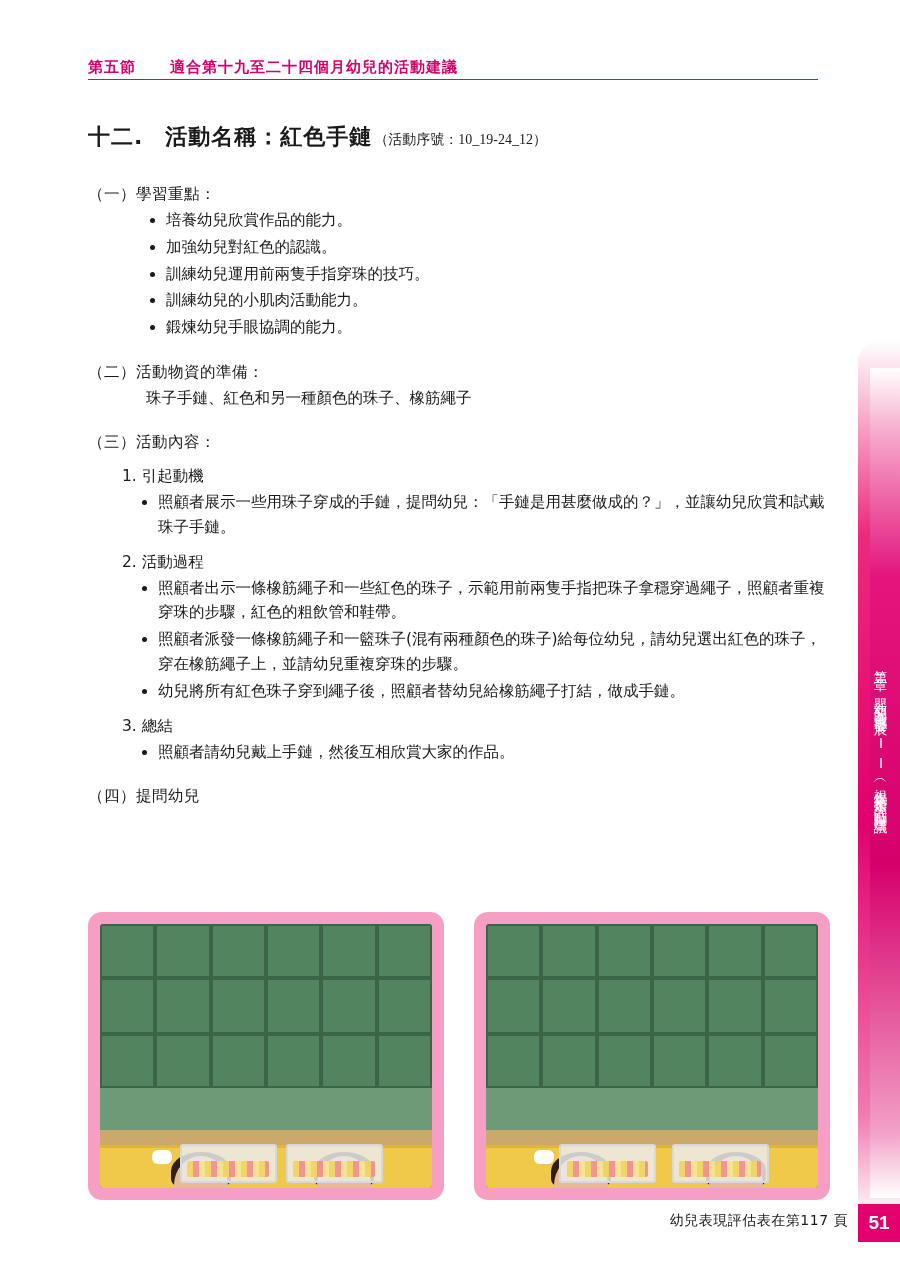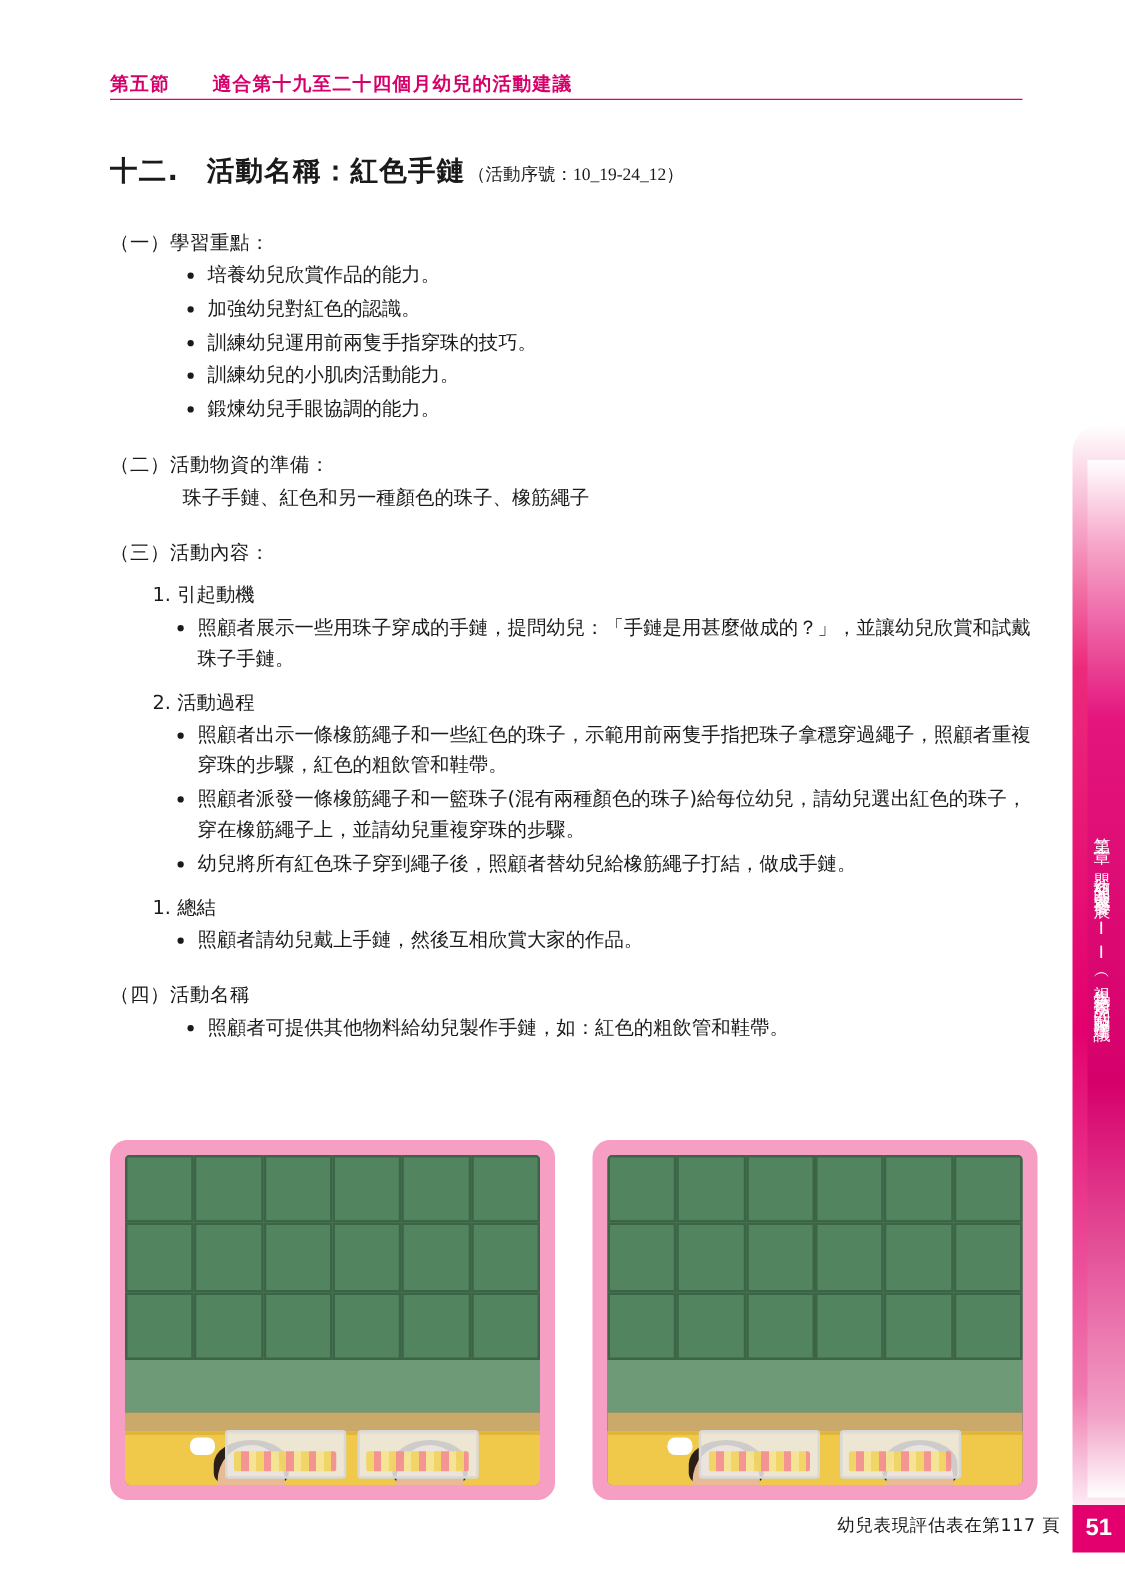--- a/index.html
+++ b/index.html
@@ -367,30 +367,27 @@
     <div class="num-item">
       <span class="lbl">2. 活動過程</span>
       <ul class="bullets">
         <li>照顧者出示一條橡筋繩子和一些紅色的珠子，示範用前兩隻手指把珠子拿穩穿過繩子，照顧者重複穿珠的步驟，紅色的粗飲管和鞋帶。</li>
         <li>照顧者派發一條橡筋繩子和一籃珠子(混有兩種顏色的珠子)給每位幼兒，請幼兒選出紅色的珠子，穿在橡筋繩子上，並請幼兒重複穿珠的步驟。</li>
         <li>幼兒將所有紅色珠子穿到繩子後，照顧者替幼兒給橡筋繩子打結，做成手鏈。</li>
       </ul>
     </div>
 
     <div class="num-item">
-      <span class="lbl">1. 總結</span>
+      <span class="lbl">3. 總結</span>
       <ul class="bullets">
         <li>照顧者請幼兒戴上手鏈，然後互相欣賞大家的作品。</li>
       </ul>
     </div>
 
-    <div class="sec-head gap">（四）活動名稱</div>
-    <ul class="bullets">
-      <li>照顧者可提供其他物料給幼兒製作手鏈，如：紅色的粗飲管和鞋帶。</li>
-    </ul>
+    <div class="sec-head gap">（四）提問幼兒</div>
   </div>
 
   <div class="photos">
 
     <div class="photo-frame">
       <div class="photo-inner">
         <div class="cab">
           <div class="shelfrow" style="top:0;height:33%;">
             <div class="cell"></div>
               <div class="cell"></div>

